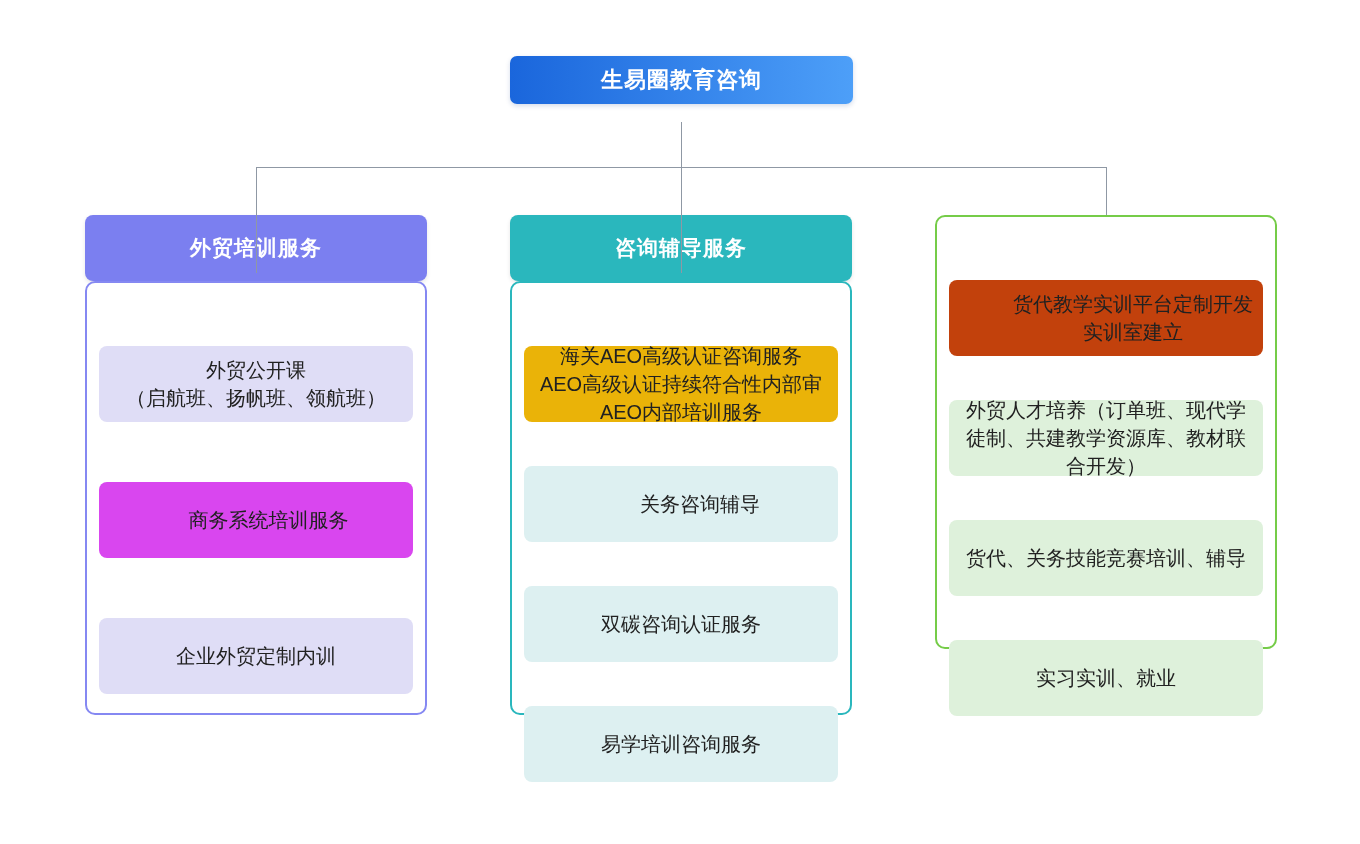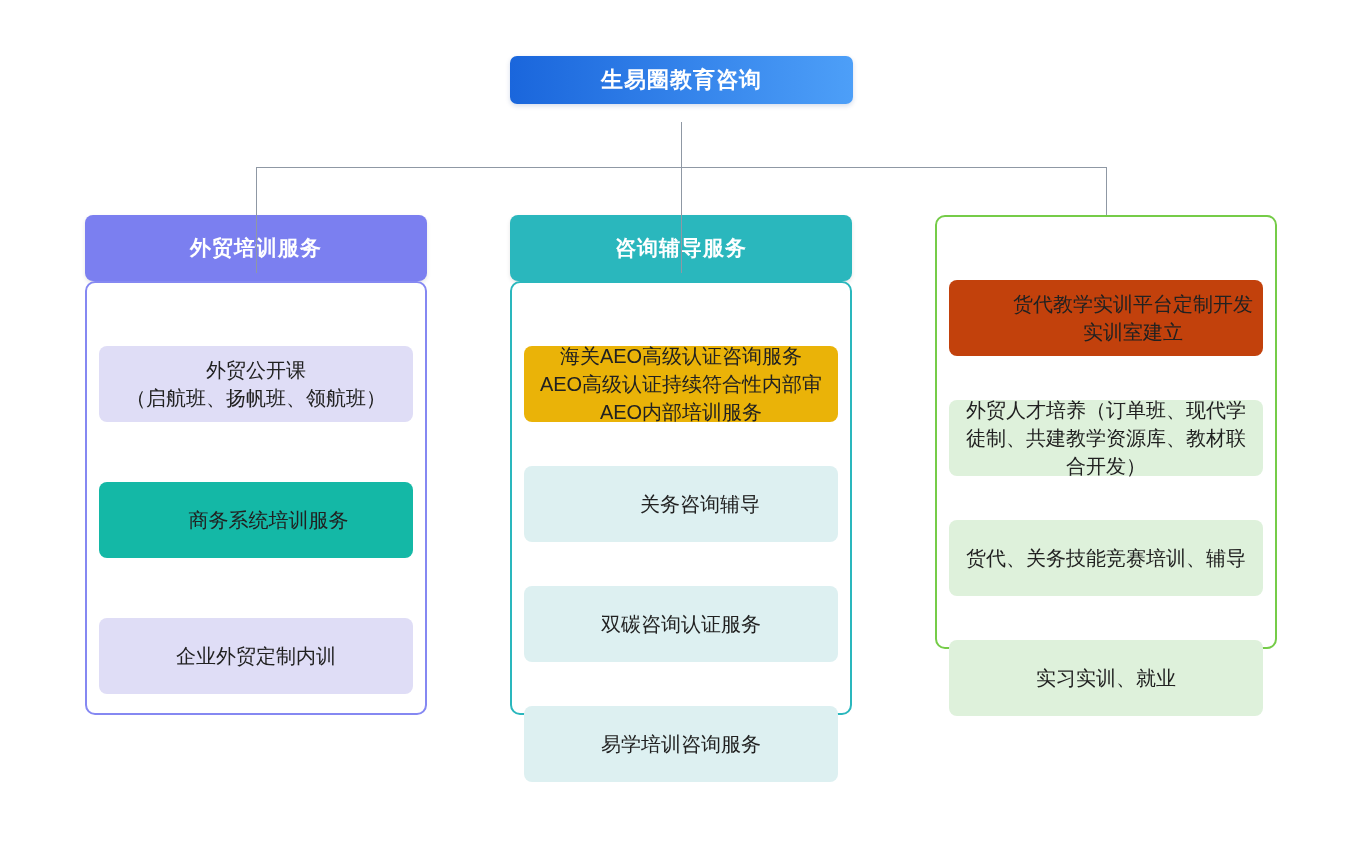--- a/index.html
+++ b/index.html
@@ -72,21 +72,21 @@
   <div class="branch">
     <div class="branch-header" style="background: rgb(123, 127, 240);">
       <span class="label">外贸培训服务</span>
     </div>
     <div class="header-connector connector" style="background: rgb(143, 152, 164);"></div>
     <div class="branch-container" style="border-color: rgb(133, 136, 242);">
           <div class="branch-item" style="background: rgb(223, 221, 246);">
             <span class="item-label">外贸公开课
 （启航班、扬帆班、领航班）</span>
           </div>
-          <div class="branch-item" style="background: #14b8a6; padding-left: 35px;">
+          <div class="branch-item" style="background: #d946ef; padding-left: 35px;">
             <span class="item-label">商务系统培训服务</span>
           </div>
           <div class="branch-item" style="background: rgb(223, 221, 246);">
             <span class="item-label">企业外贸定制内训</span>
           </div>
         </div>
   </div>
 
   <div class="branch">
     <div class="branch-header" style="background: rgb(42, 183, 189);">

